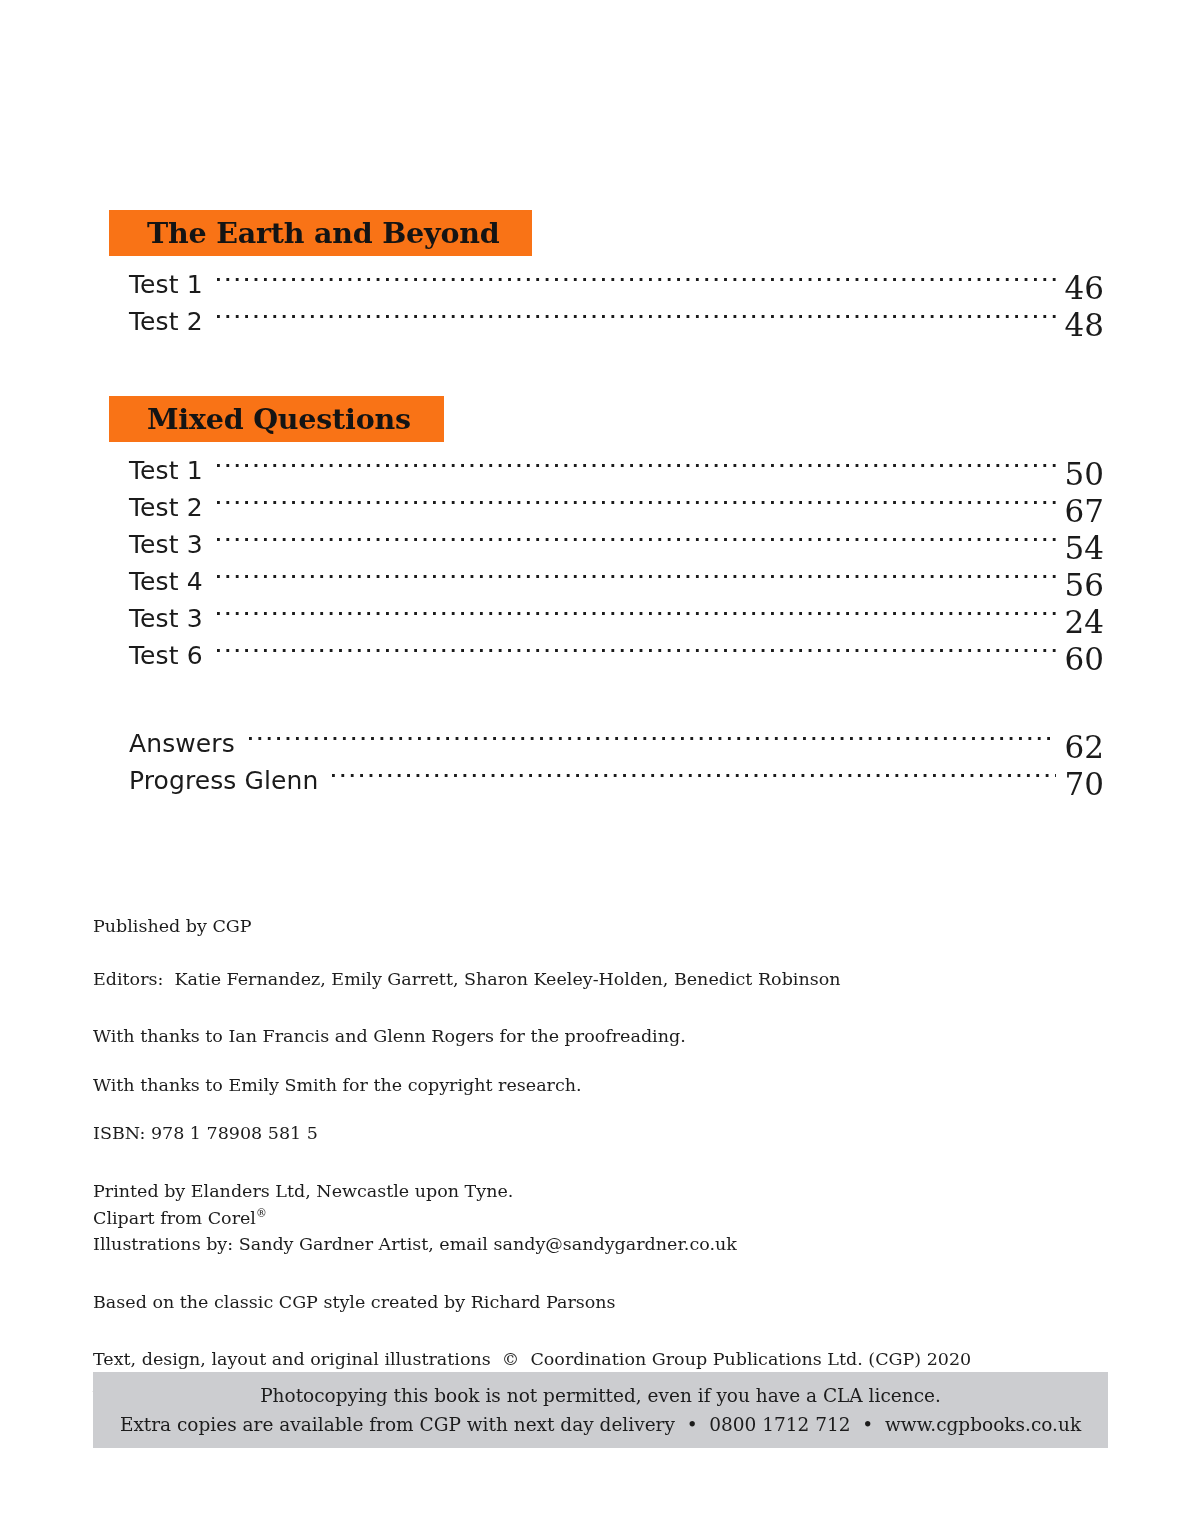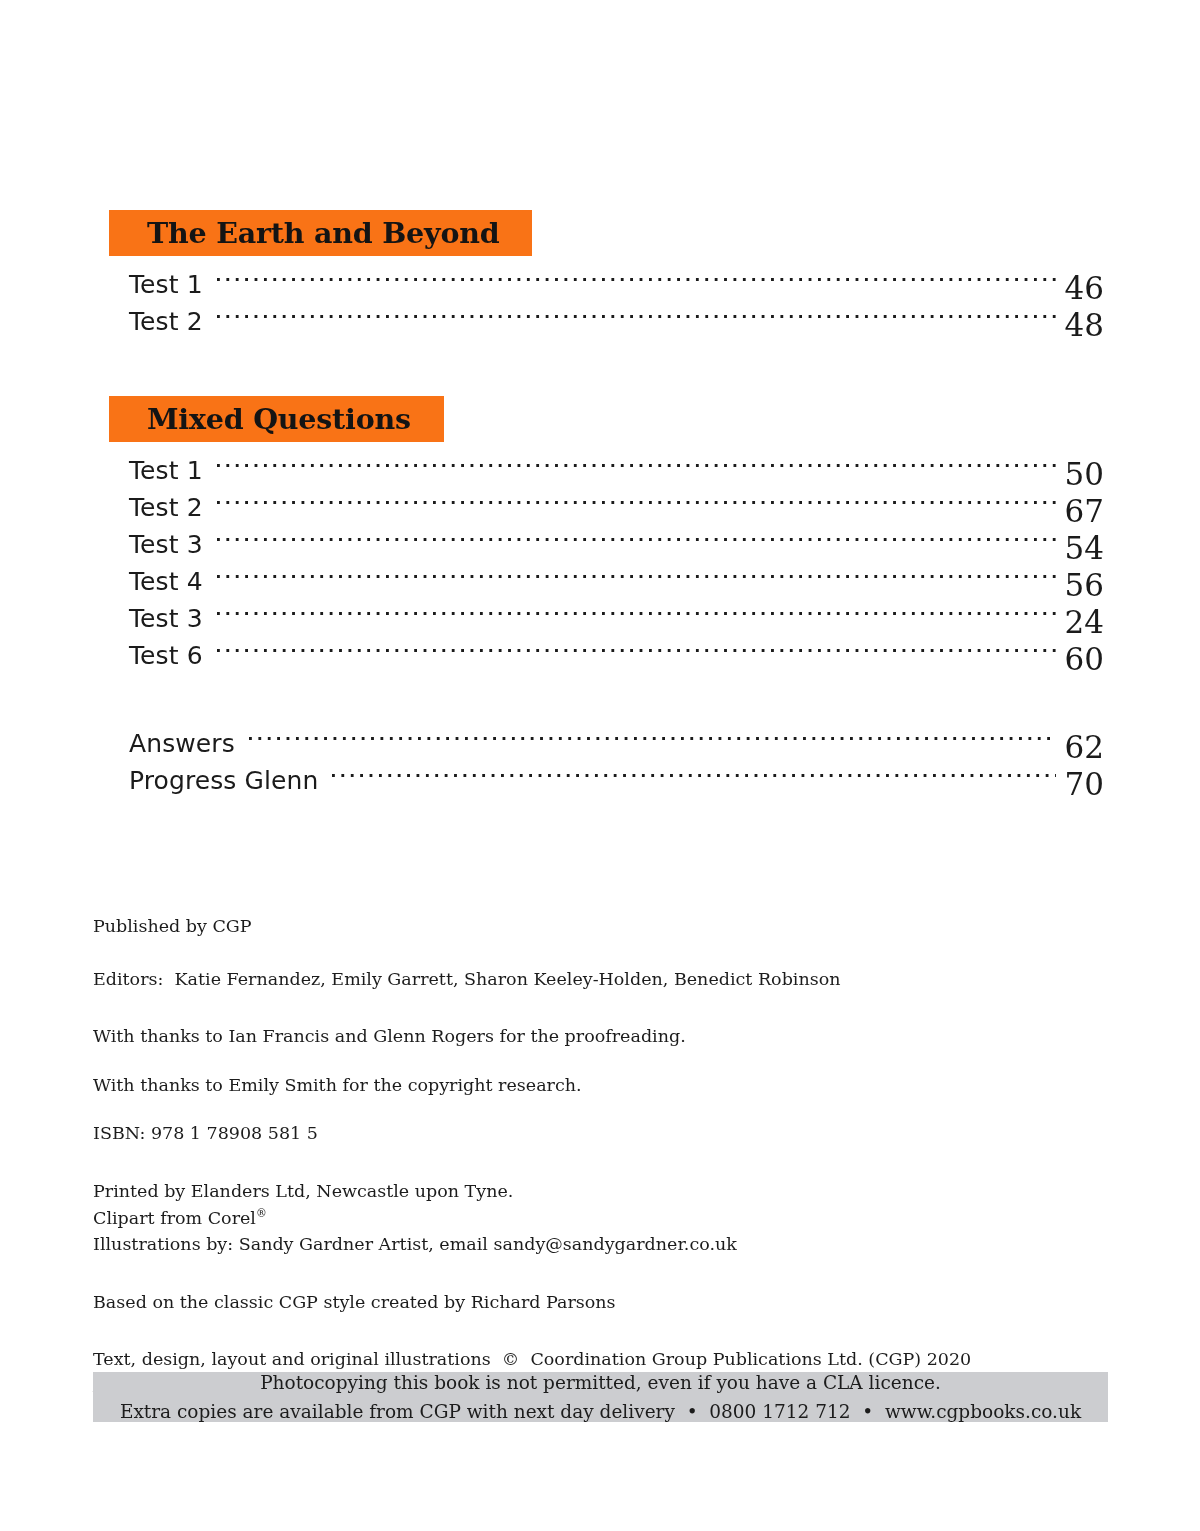--- a/index.html
+++ b/index.html
@@ -122,21 +122,21 @@
     vertical-align: super;
     line-height: 0;
   }
 
   
   #footer-banner {
     position: absolute;
     left: 93px;
     top: 1372px;
     width: 1015px;
-    height: 50px;
+    height: 76px;
     background: #cccdd0;
     display: flex;
     flex-direction: column;
     align-items: center;
     justify-content: center;
   }
   #footer-banner .footer-line {
     font-family: "DejaVu Serif", "Liberation Serif", serif;
     font-size: 18.5px;
     color: #1c1c1c;

